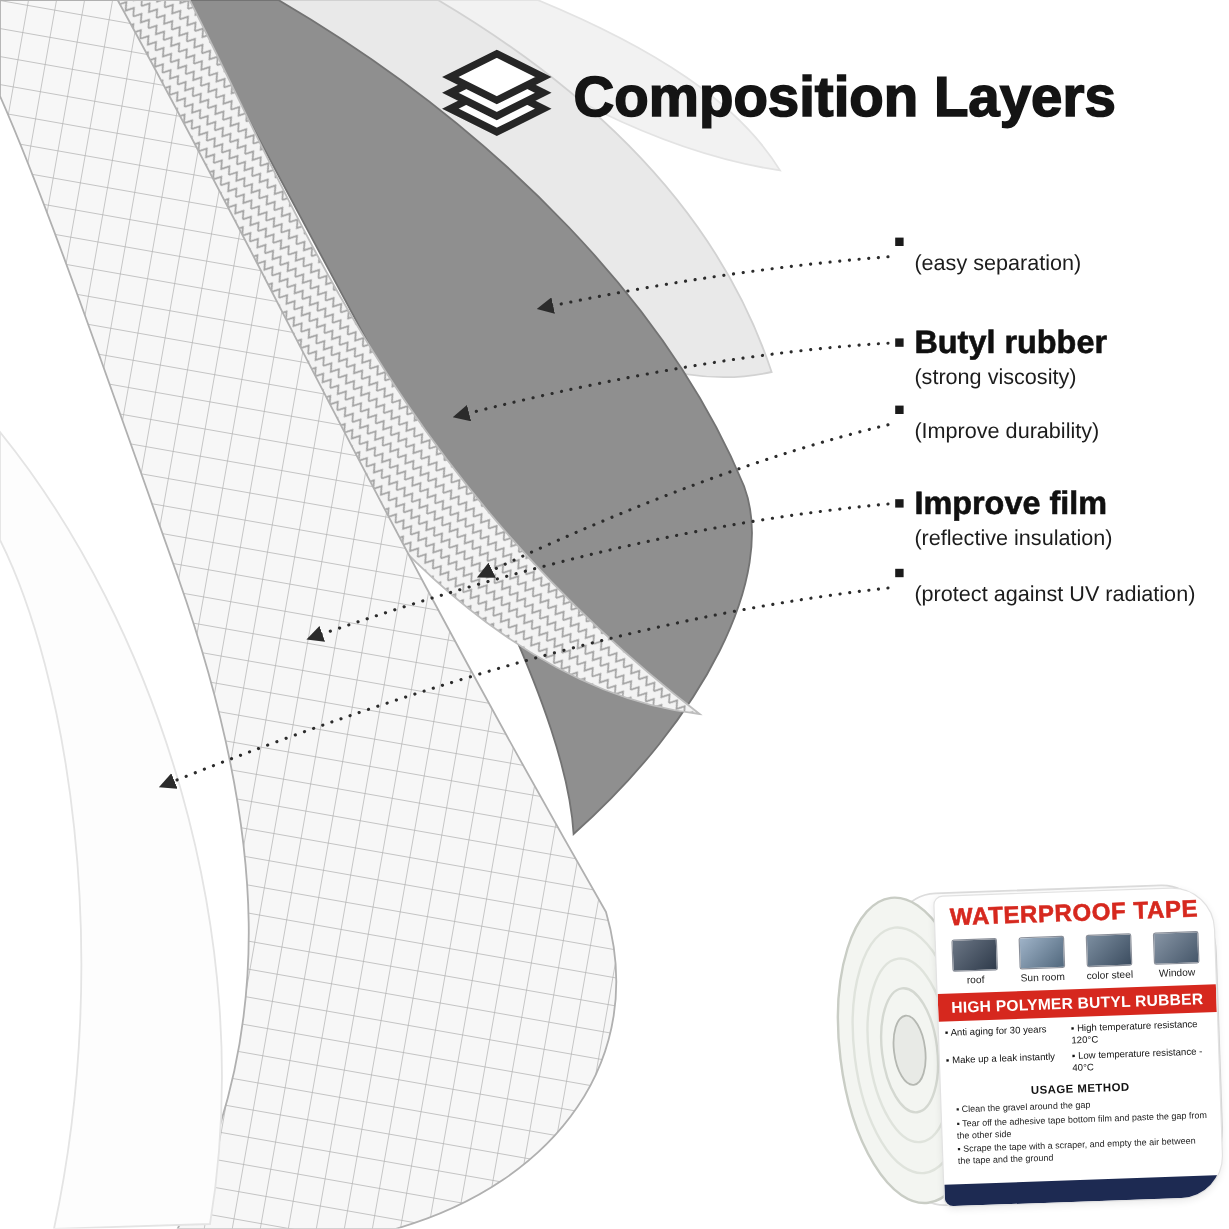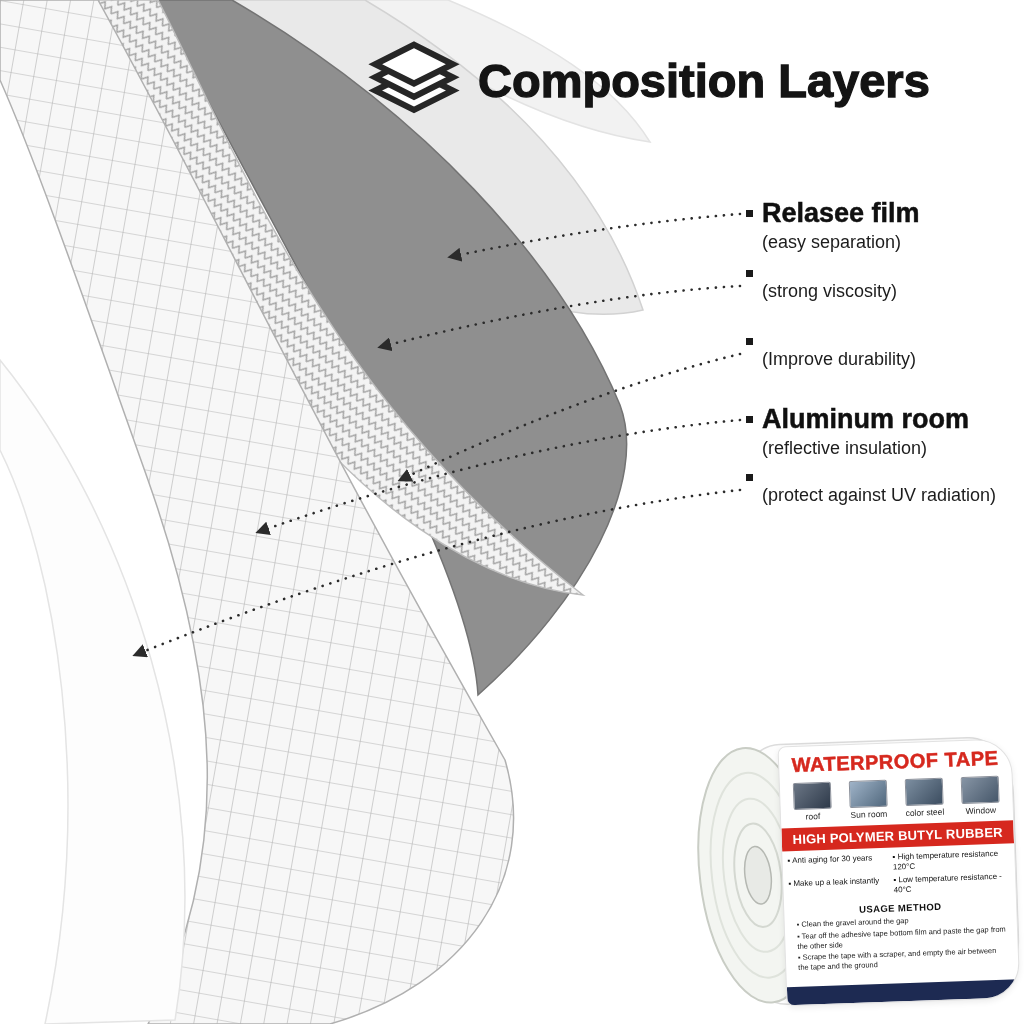--- a/index.html
+++ b/index.html
@@ -94,40 +94,40 @@
       <path d="M50,40 L94,62 L50,84 L6,62 Z" fill="#ffffff" stroke="#262626" stroke-width="7" stroke-linejoin="miter"></path>
       <path d="M50,25 L94,47 L50,69 L6,47 Z" fill="#ffffff" stroke="#262626" stroke-width="7" stroke-linejoin="miter"></path>
       <path d="M50,10 L94,32 L50,54 L6,32 Z" fill="#ffffff" stroke="#262626" stroke-width="7" stroke-linejoin="miter"></path>
     </svg>
     <div class="page-title">Composition Layers</div>
   </div>
 
   <div class="layer-label" style="left:746px; top:198px;">
     <div class="ll-name">
       <span class="bullet"></span>
-      <span>Relasee film</span>
     </div>
     <div class="ll-desc">(easy separation)</div>
   </div>
   <div class="layer-label" style="left:746px; top:270px;">
     <div class="ll-name">
       <span class="bullet"></span>
+      <span>Butyl rubber</span>
     </div>
     <div class="ll-desc">(strong viscosity)</div>
   </div>
   <div class="layer-label" style="left:746px; top:338px;">
     <div class="ll-name">
       <span class="bullet"></span>
     </div>
     <div class="ll-desc">(Improve durability)</div>
   </div>
   <div class="layer-label" style="left:746px; top:404px;">
     <div class="ll-name">
       <span class="bullet"></span>
-      <span>Aluminum room</span>
+      <span>Improve film</span>
     </div>
     <div class="ll-desc">(reflective insulation)</div>
   </div>
   <div class="layer-label" style="left:746px; top:474px;">
     <div class="ll-name">
       <span class="bullet"></span>
     </div>
     <div class="ll-desc">(protect against UV radiation)</div>
   </div>
 

